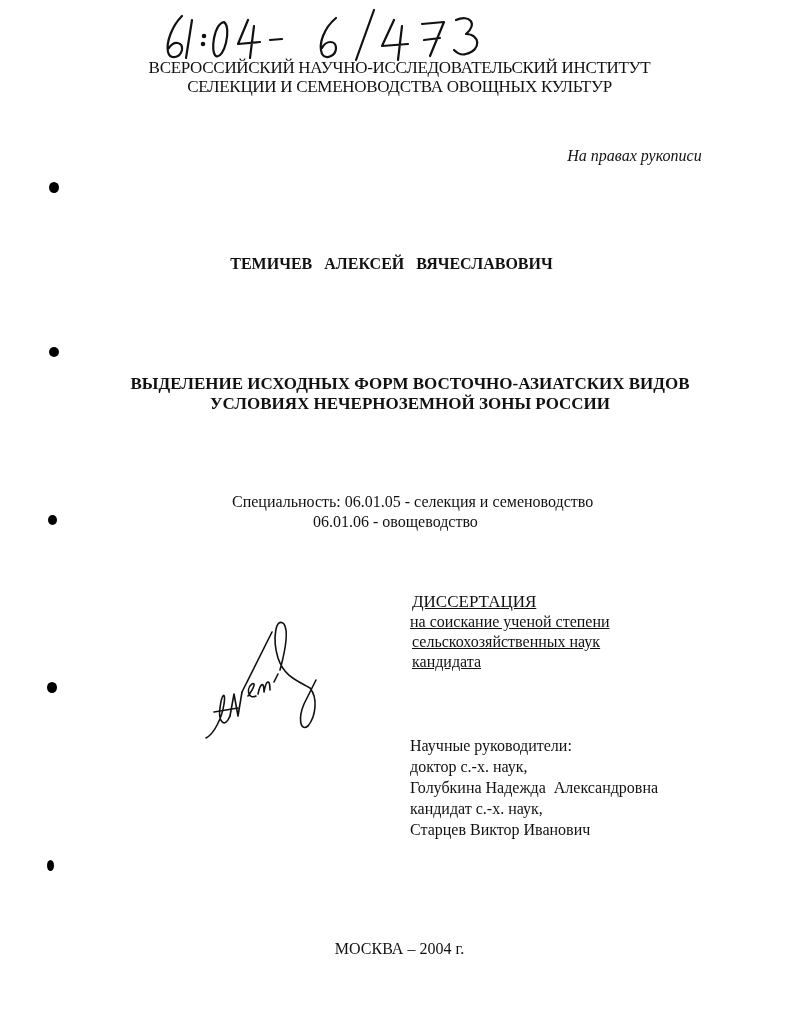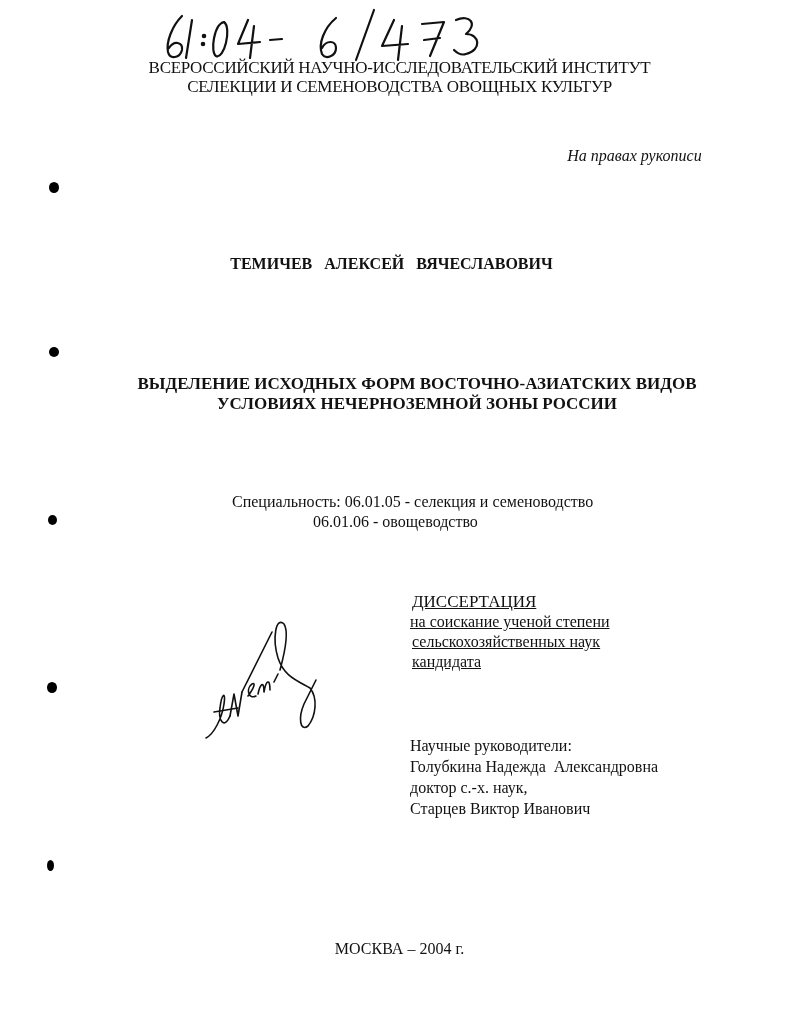--- a/index.html
+++ b/index.html
@@ -17,21 +17,21 @@
     }
     .rights {
       left: 540px; top: 147px; width: 189px; text-align: center;
       font-style: italic; font-size: 16px;
     }
     .author {
       left: 0; width: 783px; top: 255px; text-align: center;
       font-weight: bold; font-size: 16px; word-spacing: 8px;
     }
     .title {
-      left: 117px; width: 600px; top: 374px; text-align: center;
+      left: 110px; width: 600px; top: 374px; text-align: center;
       font-weight: bold; font-size: 17px; line-height: 20px;
     }
     .spec {
       left: 232px; top: 492px; font-size: 16px; line-height: 20px;
     }
     .spec .l2 { padding-left: 81px; }
     .diss {
       left: 410px; top: 592px; font-size: 16px; line-height: 20px; text-decoration: underline;
     }
     .diss .head { font-size: 17px; padding-left: 2px; }
@@ -108,22 +108,23 @@
     <path d="M42 84 L72 24"></path>
     <path d="M48 88 C54 80 56 74 52 76 C46 80 48 92 56 88"></path>
     <path d="M58 86 C60 76 64 72 64 84 C66 72 70 70 70 82"></path>
     <path d="M74 74 L78 66"></path>
     <path d="M80 62 C86 40 88 22 84 16 C76 8 72 30 78 50 C84 68 96 72 110 80 C118 90 116 108 108 118 C100 124 98 110 104 96 L116 72"></path>
   </g>
 </svg>
 
 <div class="abs advisors">
   <div>Научные руководители:</div>
+  <div>доктор с.-х. наук,</div>
   <div style="white-space:pre;">Голубкина Надежда  Александровна</div>
-  <div>доктор с.-х. наук,</div>
+  <div>кандидат с.-х. наук,</div>
   <div>Старцев Виктор Иванович</div>
 </div>
 
 <div class="abs city">МОСКВА – 2004 г.</div>
 
 <div class="abs dot" style="left:49px;top:182px;width:10px;height:11px;"></div>
 <div class="abs dot" style="left:49px;top:347px;width:10px;height:10px;"></div>
 <div class="abs dot" style="left:48px;top:515px;width:9px;height:10px;"></div>
 <div class="abs dot" style="left:47px;top:682px;width:10px;height:11px;"></div>
 <div class="abs dot" style="left:47px;top:860px;width:7px;height:11px;"></div>

